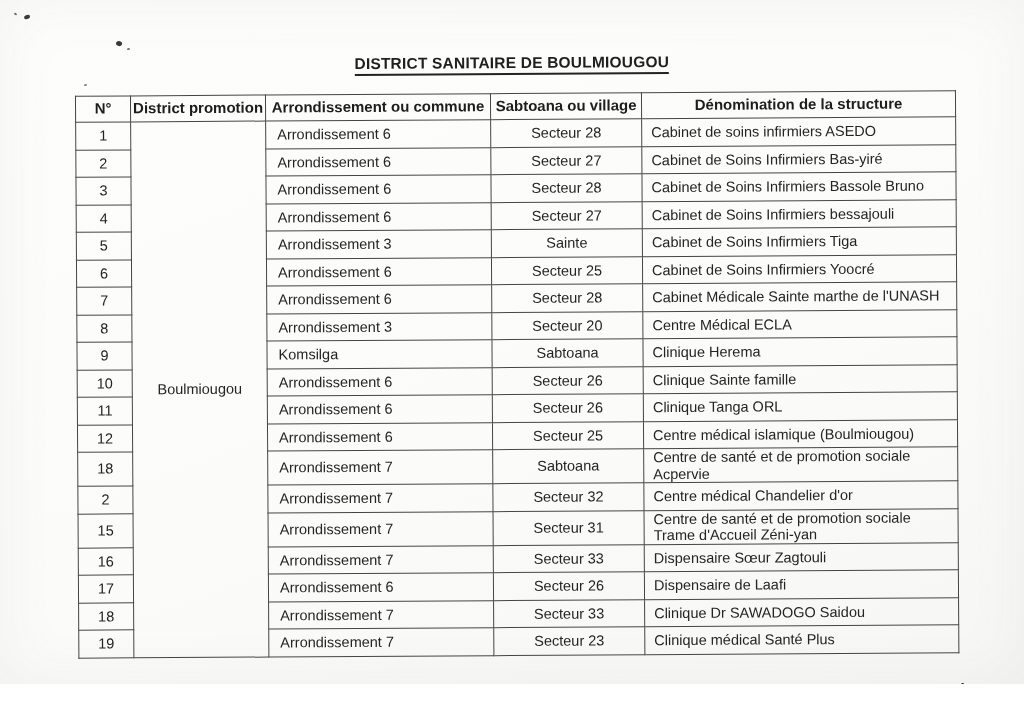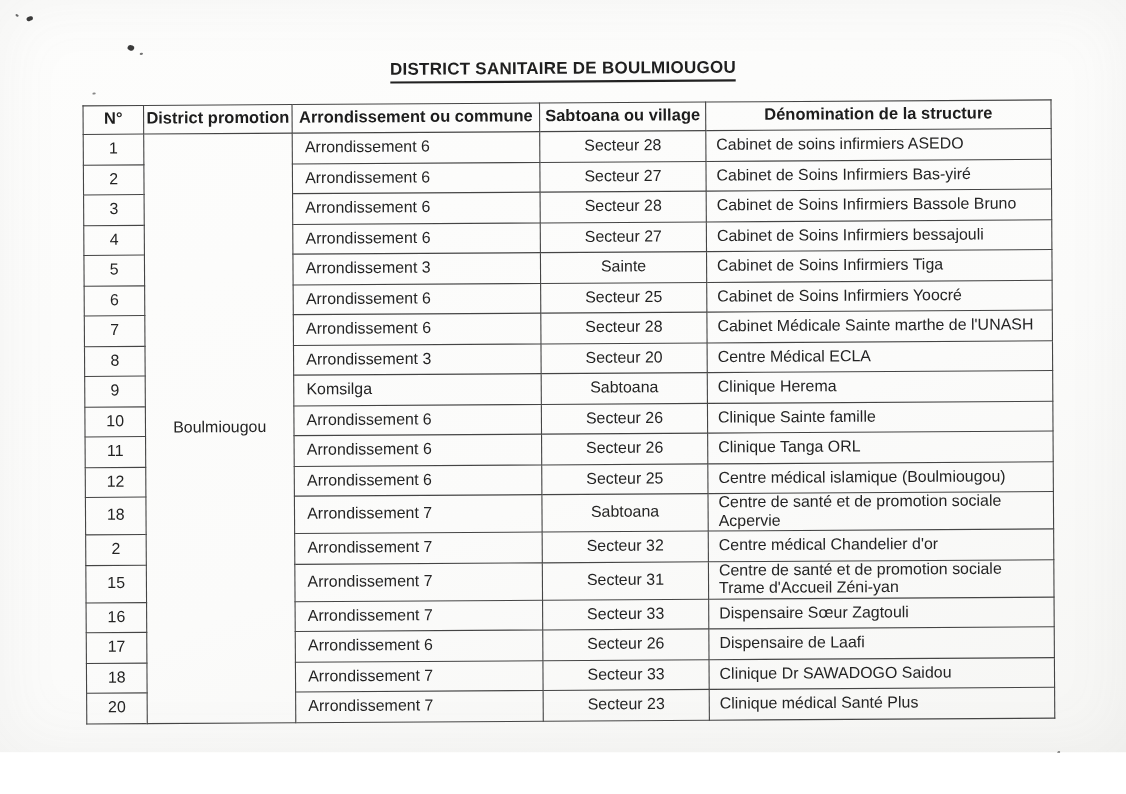--- a/index.html
+++ b/index.html
@@ -233,21 +233,21 @@
     <td class="cell-sect">Secteur 26</td>
     <td class="cell-denom">Dispensaire de Laafi</td>
   </tr>
           <tr>
     <td class="cell-num">18</td>
     <td class="cell-arr">Arrondissement 7</td>
     <td class="cell-sect">Secteur 33</td>
     <td class="cell-denom">Clinique Dr SAWADOGO Saidou</td>
   </tr>
           <tr>
-    <td class="cell-num">20</td>
+    <td class="cell-num">19</td>
     <td class="cell-arr">Arrondissement 7</td>
     <td class="cell-sect">Secteur 23</td>
     <td class="cell-denom">Clinique médical Santé Plus</td>
   </tr>
         </tbody>
     </table>
 
   </div>
 
   <div class="page-number">4</div>

